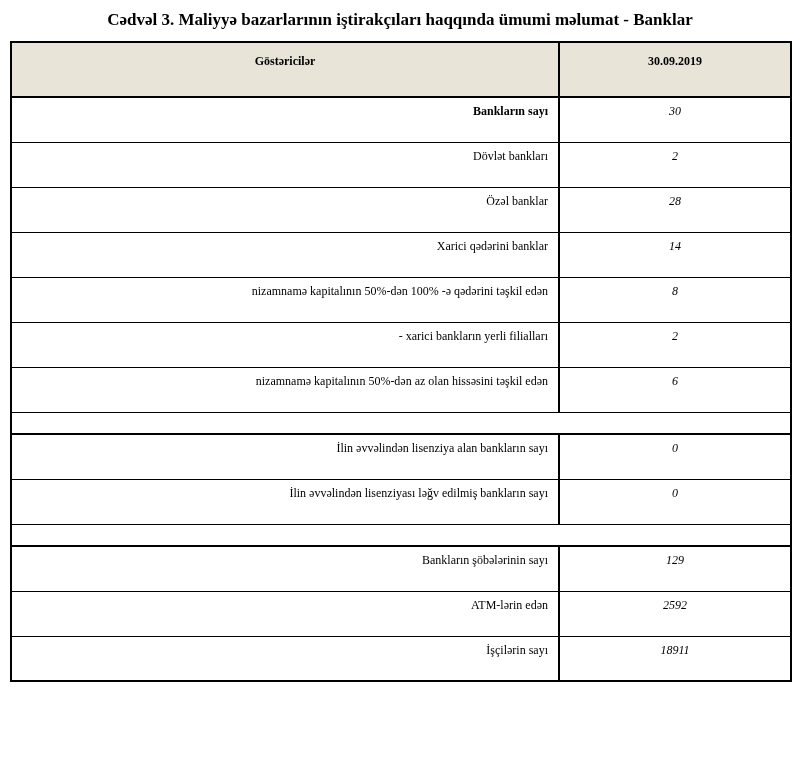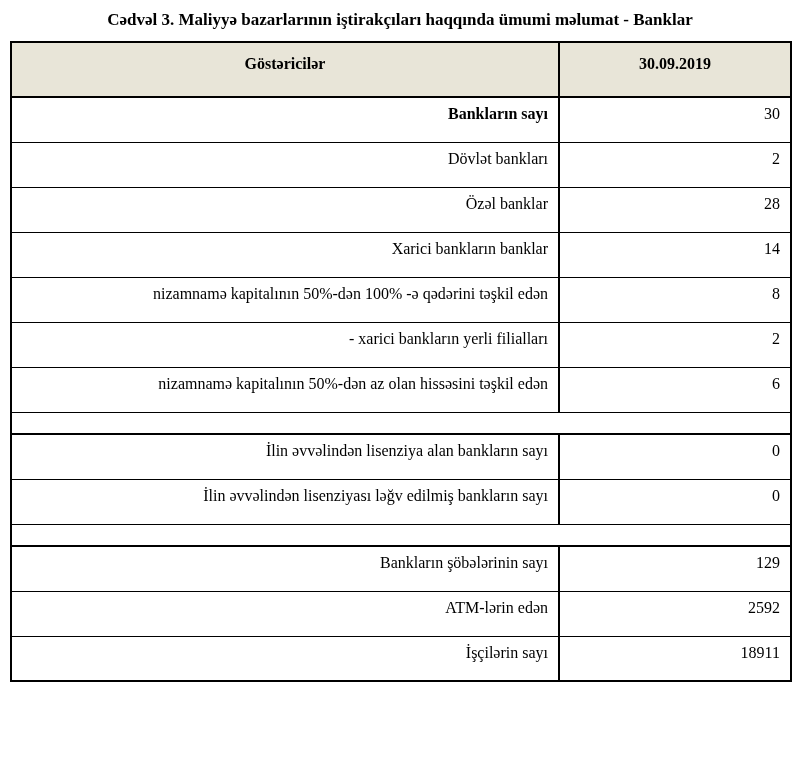--- a/index.html
+++ b/index.html
@@ -31,21 +31,21 @@
     border: 2px solid #000000;
   }
   .col-indicator { width: 548px; }
   .col-value     { width: 232px; }
 
   .banks-table th,
   .banks-table td {
     box-sizing: border-box;
     border-top: 1px solid #000000;
     vertical-align: top;
-    font-size: 16px;
+    font-size: 12px;
     line-height: 1.25;
     padding: 6px 10px 4px 10px;
   }
   
   .header-row th {
     background: #e8e5d8;
     height: 55px;
     font-weight: bold;
     text-align: center;
     border-bottom: 2px solid #000000;
@@ -54,21 +54,21 @@
   .header-row th.label-head { border-right: 2px solid #000000; }
 
   
   tbody tr { height: 45px; }
   td.label {
     text-align: right;
     padding-left: 12px;
     border-right: 2px solid #000000;
     font-family: Liberation Serif, serif;
   }
-  td.value { text-align: right; }
+  td.value { text-align: center; font-style: italic; }
 
   tr.bold td.label { font-weight: bold; }
   tr.indent td.label { padding-left: 18px; }
 
   
   tr.spacer { height: 22px; }
   tr.spacer td {
     border-top: 1px solid #000000;
     border-bottom: 2px solid #000000;
     padding: 0;
@@ -99,21 +99,21 @@
       </tr>
       <tr>
         <td class="label">Dövlət bankları</td>
         <td class="value">2</td>
       </tr>
       <tr>
         <td class="label">Özəl banklar</td>
         <td class="value">28</td>
       </tr>
       <tr>
-        <td class="label">Xarici bankların banklar</td>
+        <td class="label">Xarici qədərini banklar</td>
         <td class="value">14</td>
       </tr>
       <tr>
         <td class="label">nizamnamə kapitalının 50%-dən 100% -ə qədərini təşkil edən</td>
         <td class="value">8</td>
       </tr>
       <tr class="indent">
         <td class="label">- xarici bankların yerli filialları</td>
         <td class="value">2</td>
       </tr>

